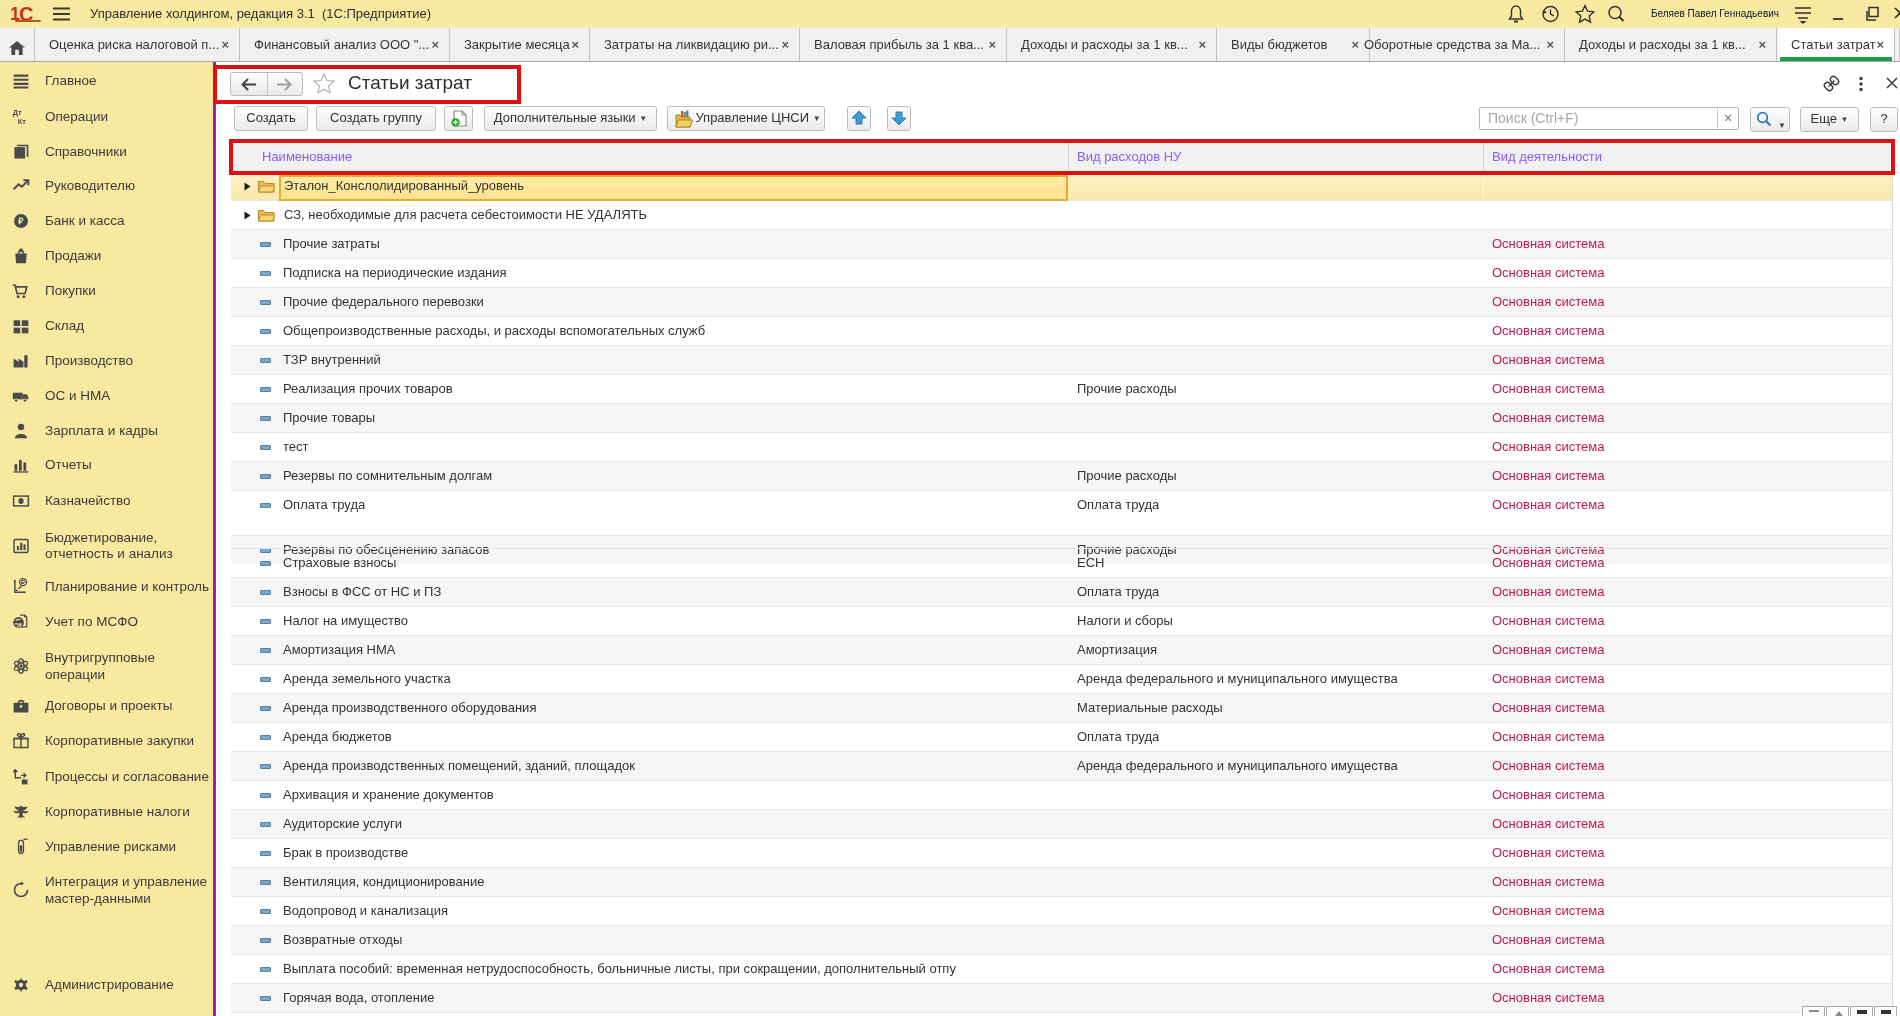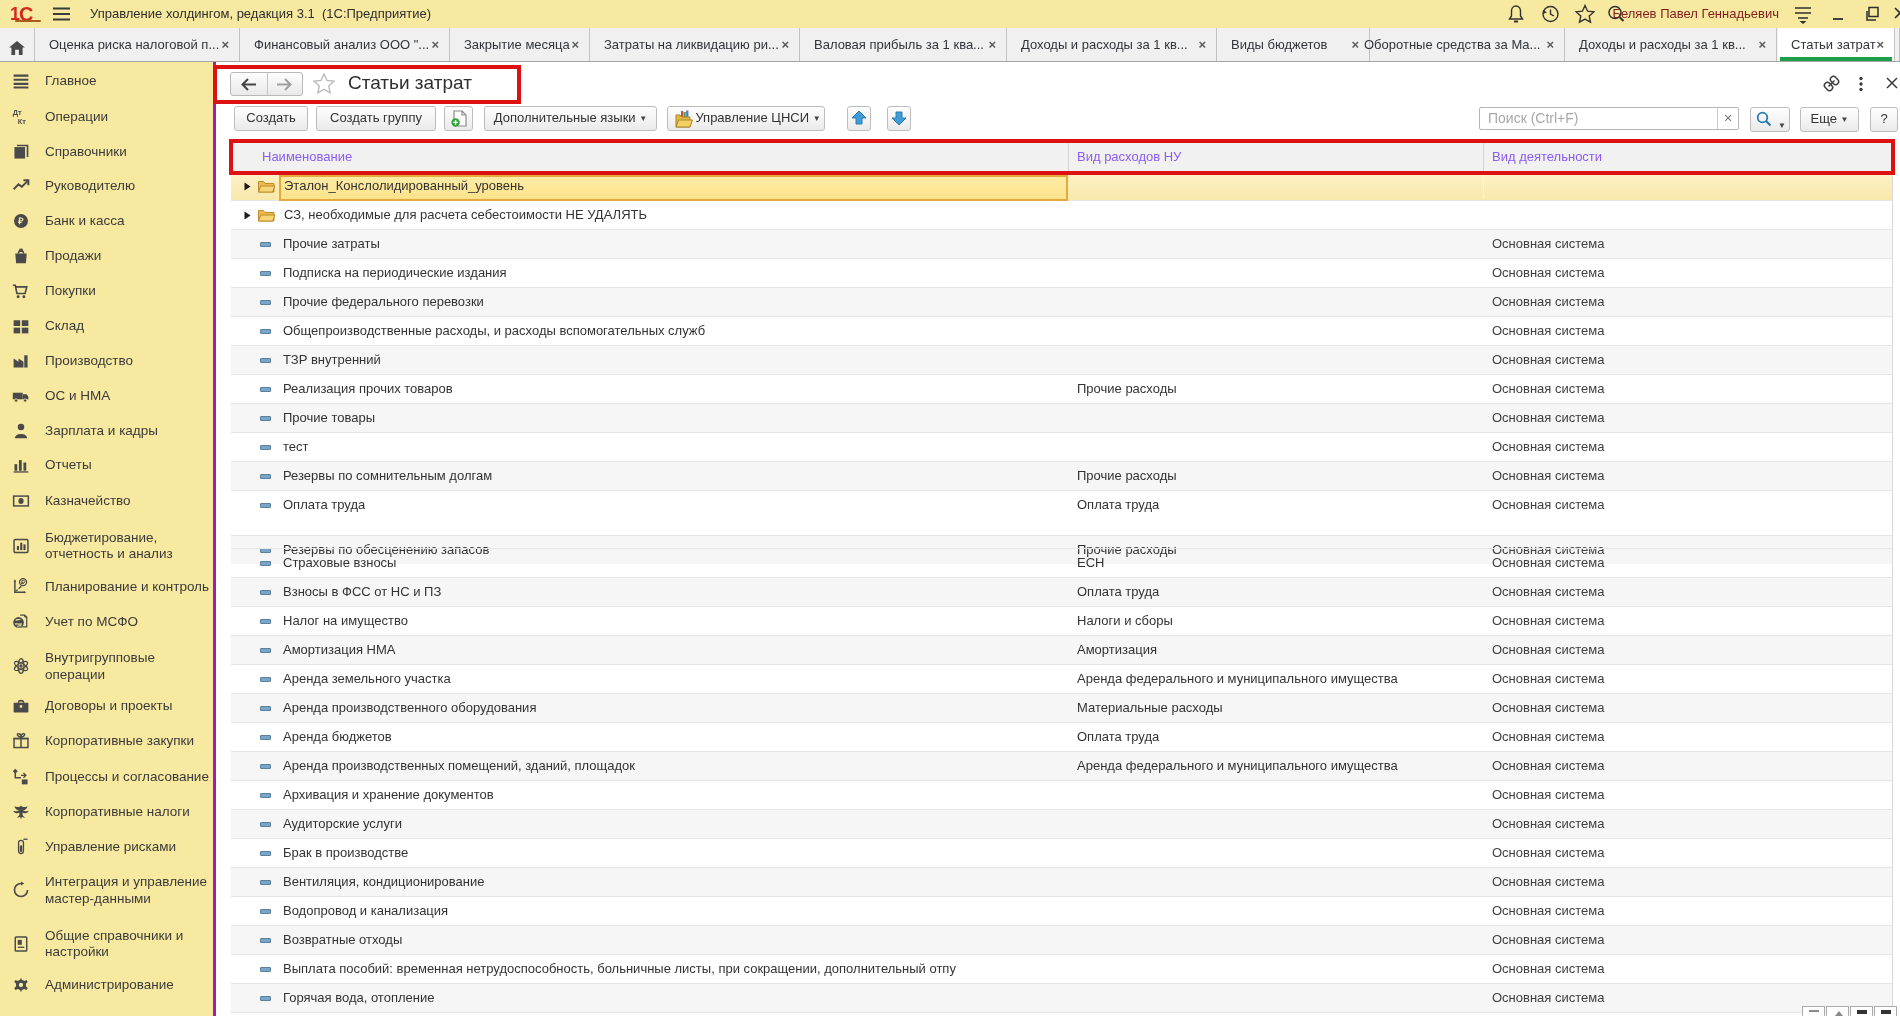--- a/index.html
+++ b/index.html
@@ -4,21 +4,21 @@
 <style>
   * { margin:0; padding:0; box-sizing:border-box; }
   html,body { width:1900px; height:1016px; overflow:hidden; }
   body { font-family:"Liberation Sans", sans-serif; color:#333; background:#fff; position:relative; }
   .abs { position:absolute; }
 
   
   .topbar { position:absolute; left:0; top:0; width:1900px; height:28px; background:#f7e9a0; }
   .topbar .title { position:absolute; left:90px; top:0; height:28px; line-height:28px; font-size:13px; color:#2e2e2e; }
   .tb-ico { position:absolute; top:4px; width:20px; height:20px; }
-  .username { position:absolute; right:121px; top:0; height:16px; line-height:28px; font-size:13px; color:#7f1d1d; }
+  .username { position:absolute; right:121px; top:0; height:16px; line-height:28px; font-size:10px; color:#0f172a; }
 
   
   .tabbar { position:absolute; left:0; top:28px; width:1900px; height:34px; background:#f0f0f0; border-bottom:1px solid #a6a6a6; }
   .tab { position:absolute; top:0; height:33px; border-right:1px solid #c3c3c3; font-size:13px; color:#31353a; }
   .tab .txt { position:absolute; left:13px; top:0; height:33px; line-height:33px; white-space:nowrap; }
   .tab .x { position:absolute; right:10px; top:0; height:33px; line-height:33px; color:#5a5a5a; font-size:13px; font-weight:bold; }
   .tab.active { background:#fff; }
   .tab.active:after { content:""; position:absolute; left:2px; right:2px; bottom:0; height:4px; background:#1d9f4a; }
 
   
@@ -39,21 +39,21 @@
   .search .clr { position:absolute; right:0; top:0; width:21px; height:21px; border-left:1px solid #cccccc; color:#777; font-size:11px; text-align:center; line-height:21px; }
 
   
   .thead { position:absolute; left:231px; top:143px; width:1662px; height:28px; background:#f1f1f1; font-size:13px; color:#8b5cf6; }
   .thead .c { position:absolute; top:0; height:28px; line-height:28px; }
   .tbl { position:absolute; left:231px; top:171px; width:1662px; height:845px; overflow:hidden; background:#fff; border-right:1px solid #d7d7d7; }
   .row { position:absolute; left:0; width:1662px; height:29px; border-top:1px solid #e6e6e6; }
   .row.g { background:#f6f6f6; }
   .row .n { position:absolute; left:52px; top:0; height:28px; line-height:28px; font-size:13px; color:#333; white-space:nowrap; }
   .row .c2 { position:absolute; left:846px; top:0; height:28px; line-height:28px; font-size:13px; color:#333; white-space:nowrap; }
-  .row .c3 { position:absolute; left:1261px; top:0; height:28px; line-height:28px; font-size:13px; color:#404040; white-space:nowrap; }
+  .row .c3 { position:absolute; left:1261px; top:0; height:28px; line-height:28px; font-size:13px; color:#be185d; white-space:nowrap; }
   .dash { position:absolute; left:29px; top:12px; width:11px; height:5px; background:#7aa5c8; border:1px solid #57819f; border-radius:1px; }
   .vline { position:absolute; top:0; bottom:0; width:1px; background:#e3e3e3; }
 
   
   .ann { position:absolute; border:4px solid #dd1111; }
 
   
   .cbtn { position:absolute; top:1006px; width:23px; height:14px; border:1px solid #ababab; background:#fff; }
 </style>
 </head>
@@ -329,28 +329,20 @@
       <span class="tx">Управление рисками</span>
     </div>
     <div class="sb-item" style="top:806px;height:44px">
       <svg class="ic" viewBox="0 0 22 22">
         <path d="M11 3 A8 8 0 1 0 19 11" fill="none" stroke="#4a4a4a" stroke-width="2"></path>
         <path d="M11 0.5 L15 3 L11 5.5 Z" fill="#4a4a4a"></path>
         <path d="M19 7.5 L19 14.5" stroke="#4a4a4a" stroke-width="0"></path>
         <path d="M22 11 L16 11" stroke="#4a4a4a" stroke-width="0"></path>
       </svg>
       <span class="tx">Интеграция и управление<br>мастер-данными</span>
-    </div>
-    <div class="sb-item" style="top:859.5px;height:44px">
-      <svg class="ic" viewBox="0 0 22 22">
-        <rect x="4" y="2.5" width="14" height="17" rx="1" fill="none" stroke="#4a4a4a" stroke-width="1.8"></rect>
-        <rect x="7" y="6" width="5" height="6" fill="#4a4a4a"></rect>
-        <path d="M7 15 L15 15" stroke="#4a4a4a" stroke-width="1.6"></path>
-      </svg>
-      <span class="tx">Общие справочники и<br>настройки</span>
     </div>
     <div class="sb-item" style="top:908px;height:30px">
       <svg class="ic" viewBox="0 0 22 22">
         <path d="M11 2 L12.2 5 A6.3 6.3 0 0 1 14.8 6.1 L17.8 4.8 L19.2 7.2 L16.9 9.4 A6.3 6.3 0 0 1 16.9 12.6 L19.2 14.8 L17.8 17.2 L14.8 15.9 A6.3 6.3 0 0 1 12.2 17 L11 20 L9.8 17 A6.3 6.3 0 0 1 7.2 15.9 L4.2 17.2 L2.8 14.8 L5.1 12.6 A6.3 6.3 0 0 1 5.1 9.4 L2.8 7.2 L4.2 4.8 L7.2 6.1 A6.3 6.3 0 0 1 9.8 5 Z" fill="#4a4a4a"></path>
         <circle cx="11" cy="11" r="2.6" fill="#f7e9a0"></circle>
       </svg>
       <span class="tx">Администрирование</span>
     </div>
   </div>
 

